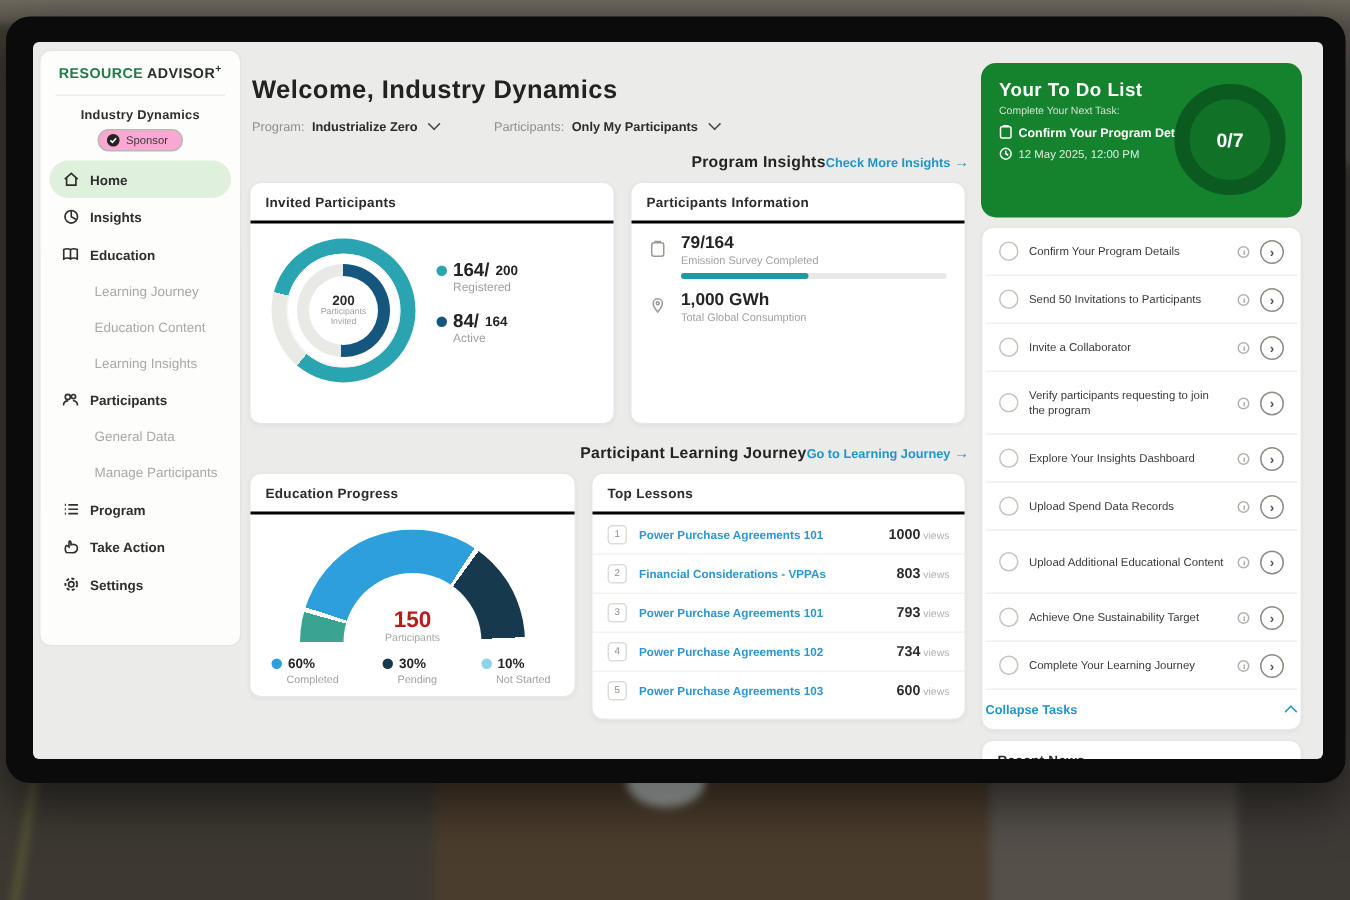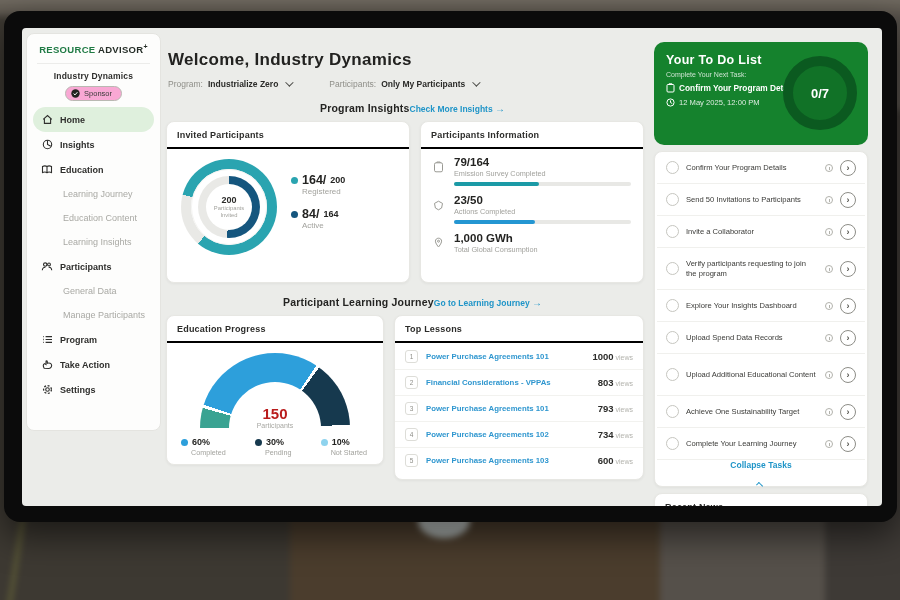--- a/index.html
+++ b/index.html
@@ -46,21 +46,21 @@
 
   
   .main-col { position:absolute; left:144px; top:10px; width:480px; }
   .welcome { font-size:17px; font-weight:bold; color:#222220; letter-spacing:.3px; margin:12px 0 0 2px; }
   .filters { display:flex; gap:38px; margin:9px 0 0 2px; align-items:center; }
   .filt { display:flex; align-items:center; gap:5px; font-size:8.5px; }
   .filt .lab { color:#8f8f89; }
   .filt .val { color:#2b2b29; font-weight:bold; }
   .chev { width:6px; height:6px; border-right:1.4px solid #4a4a46; border-bottom:1.4px solid #4a4a46;
           transform:rotate(45deg) translateY(-2px); margin-left:2px; }
-  .sec-row { display:flex; justify-content:center; align-items:center; margin-top:13px;padding-left:13px; }
+  .sec-row { display:flex; justify-content:flex-end; align-items:center; margin-top:13px;padding-left:13px; }
   .sec-title { font-size:10.5px; font-weight:bold; color:#242422; letter-spacing:.2px; }
   .sec-link { font-size:8.5px; font-weight:bold; color:#2095c8; cursor:pointer; }
   .sec-link .arr { font-size:10px; }
   .cards-row { display:flex; gap:10px; margin-top:7px; align-items:flex-start; }
 
   
   .inv-card { width:244px; height:162px; }
   .inv-body { display:flex; align-items:center; padding:10px 8px 0 14px; gap:14px; }
   .donut { width:96px; height:96px; border-radius:50%; display:flex; align-items:center; justify-content:center; }
   .donut-gap { width:76px; height:76px; border-radius:50%; background:#fff; display:flex; align-items:center; justify-content:center; box-shadow:0 0 0 1px #f4f4f2 inset; }
@@ -123,21 +123,21 @@
   .todo-row { display:flex; align-items:center; gap:7px; min-height:32px; padding:0 9px; border-bottom:1px solid #f0f0ed; cursor:pointer; }
   .todo-row.tall { min-height:42px; }
   .todo-row:last-of-type { border-bottom:none; }
   .cb { width:13px; height:13px; border:1.5px solid #c6c6c0; border-radius:50%; flex:0 0 13px; }
   .todo-lab { flex:1; font-size:7.6px; color:#3a3a37; line-height:1.25; }
   .info-ic { width:8px; height:8px; border:1px solid #b2b2ac; border-radius:50%; flex:0 0 8px; position:relative; }
   .info-ic::after { content:""; position:absolute; left:3px; top:2px; width:1px; height:3px; background:#b2b2ac; }
   .go-btn { width:16px; height:16px; border:1.3px solid #8d8d87; border-radius:50%; flex:0 0 16px;
             display:flex; align-items:center; justify-content:center; color:#55554f; font-size:9px; font-weight:bold; }
   .collapse-row { display:flex; align-items:center; justify-content:space-between; gap:12px; height:26px;
-                  font-size:8.5px; font-weight:bold; color:#2095c8; cursor:pointer;flex-direction:column; }
+                  font-size:8.5px; font-weight:bold; color:#2095c8; cursor:pointer; }
   .chev-up { width:6px; height:6px; border-left:1.5px solid #2095c8; border-top:1.5px solid #2095c8;
              transform:rotate(45deg) translateY(2px); }
   .news-card { margin-top:6px; height:40px; border-radius:8px; }
 </style>
 </head>
 <body>
 
 <div class="bg">
   <div class="bg-base"></div>
     <div class="bg-left"></div>
@@ -313,32 +313,20 @@
                   </svg></span>
             <div class="pi-main">
               <div class="pi-val">79/164</div>
               <div class="pi-lab">Emission Survey Completed</div>
               <div class="pi-track">
                     <div class="pi-fill" style="width: 48%; background: rgb(27, 154, 166);"></div>
                   </div>
             </div>
           </div>
           <div class="pi-row">
-            <span class="pi-ic"><svg width="11" height="11" viewBox="0 0 11 11" fill="none" stroke="#9a9a94" stroke-width="1">
-                    <path d="M5.5 1.2 L9.5 3.4 L8.6 8 L5.5 9.8 L2.4 8 L1.5 3.4 Z"></path>
-                  </svg></span>
-            <div class="pi-main">
-              <div class="pi-val">23/50</div>
-              <div class="pi-lab">Actions Completed</div>
-              <div class="pi-track">
-                    <div class="pi-fill" style="width: 46%; background: rgb(36, 150, 210);"></div>
-                  </div>
-            </div>
-          </div>
-          <div class="pi-row">
             <span class="pi-ic"><svg width="11" height="12" viewBox="0 0 11 12" fill="none" stroke="#9a9a94" stroke-width="1">
                     <path d="M5.5 1.2 C3.6 1.2 2.4 2.6 2.4 4.2 C2.4 6.4 5.5 10 5.5 10 C5.5 10 8.6 6.4 8.6 4.2 C8.6 2.6 7.4 1.2 5.5 1.2 Z"></path>
                     <circle cx="5.5" cy="4.2" r="1"></circle>
                   </svg></span>
             <div class="pi-main">
               <div class="pi-val">1,000 GWh</div>
               <div class="pi-lab">Total Global Consumption</div>
             </div>
           </div>
         </div>

